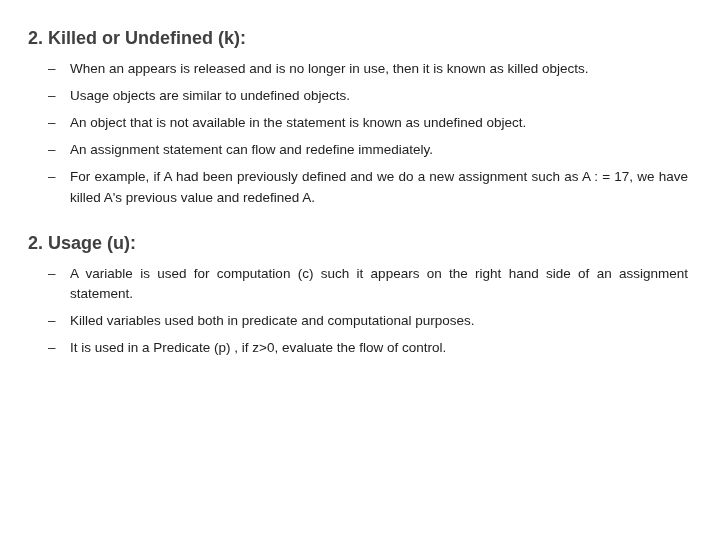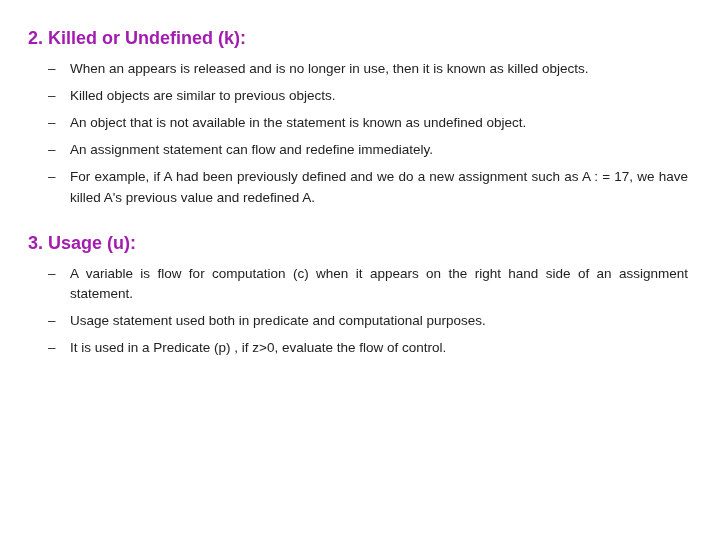--- a/index.html
+++ b/index.html
@@ -14,21 +14,21 @@
       font-size: 13.5px;
       color: #222222;
       width: 720px;
       min-height: 540px;
       padding: 28px 32px 28px 28px;
     }
 
     .section-title {
       font-size: 18px;
       font-weight: bold;
-      color: #a21caf;
+      color: #404040;
       margin-bottom: 10px;
     }
 
     .section {
       margin-bottom: 24px;
     }
 
     .bullet-list {
       list-style: none;
       padding-left: 20px;
@@ -59,47 +59,47 @@
 
   <div class="section">
     <div class="section-title">2. Killed or Undefined (k):</div>
     <ul class="bullet-list">
       <li>
         <span class="dash">–</span>
         <span class="bullet-text">When an appears is released and is no longer in use, then it is known as killed objects.</span>
       </li>
       <li>
         <span class="dash">–</span>
-        <span class="bullet-text">Killed objects are similar to previous objects.</span>
+        <span class="bullet-text">Usage objects are similar to undefined objects.</span>
       </li>
       <li>
         <span class="dash">–</span>
         <span class="bullet-text">An object that is not available in the statement is known as undefined object.</span>
       </li>
       <li>
         <span class="dash">–</span>
         <span class="bullet-text">An assignment statement can flow and redefine immediately.</span>
       </li>
       <li>
         <span class="dash">–</span>
         <span class="bullet-text">For example, if A had been previously defined and we do a new assignment such as A : = 17, we have killed A's previous value and redefined A.</span>
       </li>
     </ul>
   </div>
 
   <div class="section">
-    <div class="section-title">3. Usage (u):</div>
+    <div class="section-title">2. Usage (u):</div>
     <ul class="bullet-list">
       <li>
         <span class="dash">–</span>
-        <span class="bullet-text">A variable is flow for computation (c) when it appears on the right hand side of an assignment statement.</span>
+        <span class="bullet-text">A variable is used for computation (c) such it appears on the right hand side of an assignment statement.</span>
       </li>
       <li>
         <span class="dash">–</span>
-        <span class="bullet-text">Usage statement used both in predicate and computational purposes.</span>
+        <span class="bullet-text">Killed variables used both in predicate and computational purposes.</span>
       </li>
       <li>
         <span class="dash">–</span>
         <span class="bullet-text">It is used in a Predicate (p) , if z&gt;0, evaluate the flow of control.</span>
       </li>
     </ul>
   </div>
 
 </div>
 

